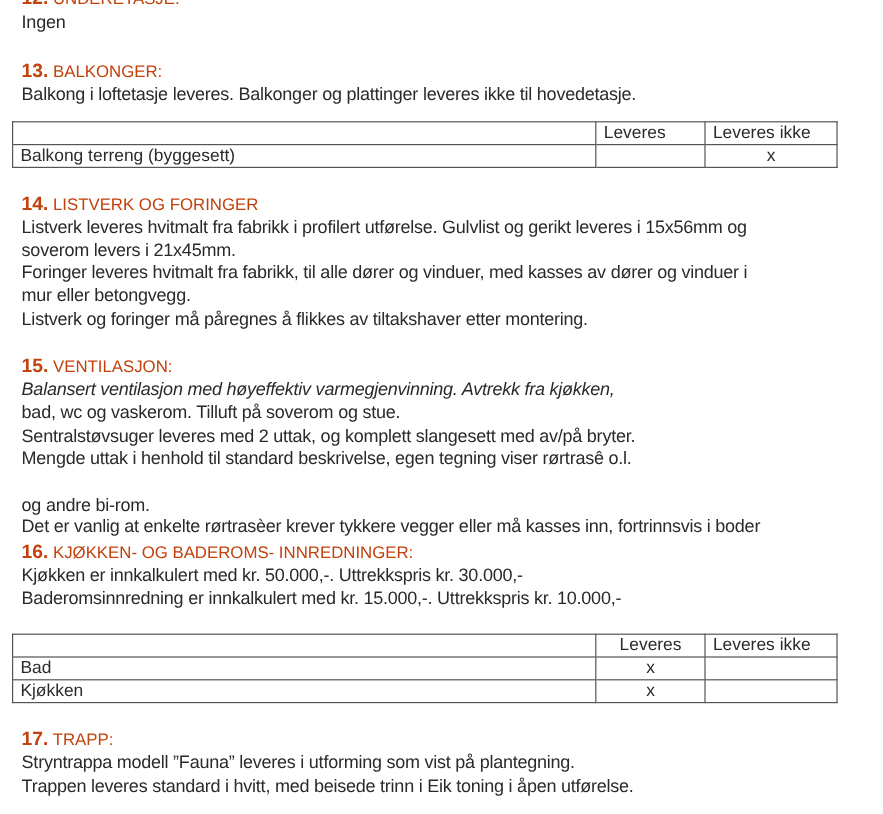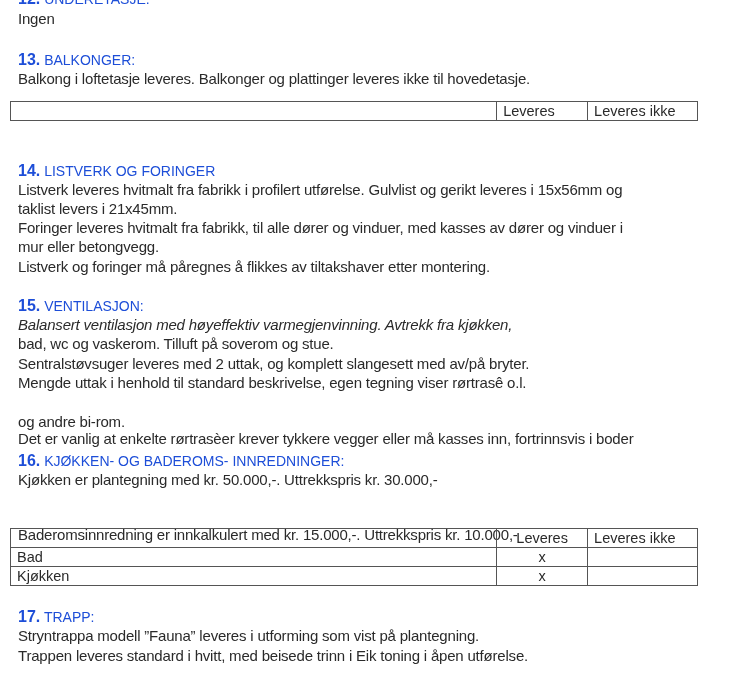--- a/index.html
+++ b/index.html
@@ -1,19 +1,19 @@
 <!DOCTYPE html>
 <html><head>
 <meta charset="utf-8">
 <style>
   html, body { margin:0; padding:0; background:#ffffff; }
   body { width:736px; height:678px; position:relative; overflow:hidden;
          font-family:"Liberation Sans", sans-serif; color:#2a2a2a; }
   .t { position:absolute; left:18px; font-size:15px; line-height:19px; white-space:nowrap; letter-spacing:-0.2px; }
-  .h { position:absolute; left:18px; font-size:14px; line-height:19px; white-space:nowrap; color:#1d4ed8; }
+  .h { position:absolute; left:18px; font-size:14px; line-height:19px; white-space:nowrap; color:#c2410c; }
   .h .num { font-size:16px; font-weight:bold; }
   table { position:absolute; left:10px; width:688px; border-collapse:collapse; font-size:14.5px; }
   td { border:1.5px solid #555; padding:0 6px; height:18px; line-height:18px; color:#2a2a2a;margin-top:13px; }
   td.c1 { width:474px; }
   td.c2 { width:78px; text-align:center; }
   td.c3 { width:97px; text-align:center; }
 </style>
 </head>
 <body>
 
@@ -29,50 +29,55 @@
 </div>
 <div class="t" style="top:69px;">Balkong i loftetasje leveres. Balkonger og plattinger leveres ikke til hovedetasje.</div>
 
 <table style="top:101px;">
   <tbody>
       <tr>
     <td class="c1"></td>
     <td class="c2" style="text-align:left">Leveres</td>
     <td class="c3" style="text-align:left">Leveres ikke</td>
   </tr>
+  <tr>
+    <td class="c1">Balkong terreng (byggesett)</td>
+    <td class="c2"></td>
+    <td class="c3">x</td>
+  </tr>
 </tbody>
   </table>
 
 <div class="h" style="top:161px;">
   <span class="num">14.</span>
   <span>LISTVERK OG FORINGER</span>
 </div>
 <div class="t" style="top:180px;">Listverk leveres hvitmalt fra fabrikk i profilert utførelse. Gulvlist og gerikt leveres i 15x56mm og</div>
-<div class="t" style="top:199px;">taklist levers i 21x45mm.</div>
+<div class="t" style="top:199px;">soverom levers i 21x45mm.</div>
 <div class="t" style="top:218px;">Foringer leveres hvitmalt fra fabrikk, til alle dører og vinduer, med kasses av dører og vinduer i</div>
 <div class="t" style="top:237px;">mur eller betongvegg.</div>
 <div class="t" style="top:257px;">Listverk og foringer må påregnes å flikkes av tiltakshaver etter montering.</div>
 
 <div class="h" style="top:296px;">
   <span class="num">15.</span>
   <span>VENTILASJON:</span>
 </div>
 <div class="t" style="top:315px;font-style:italic;">Balansert ventilasjon med høyeffektiv varmegjenvinning. Avtrekk fra kjøkken,</div>
 <div class="t" style="top:334px;">bad, wc og vaskerom. Tilluft på soverom og stue.</div>
 <div class="t" style="top:354px;">Sentralstøvsuger leveres med 2 uttak, og komplett slangesett med av/på bryter.</div>
 <div class="t" style="top:373px;">Mengde uttak i henhold til standard beskrivelse, egen tegning viser rørtrasê o.l.</div>
 <div class="t" style="top:393px;margin-top:36px;">Det er vanlig at enkelte rørtrasèer krever tykkere vegger eller må kasses inn, fortrinnsvis i boder</div>
 <div class="t" style="top:412px;">og andre bi-rom.</div>
 
 <div class="h" style="top:451px;">
   <span class="num">16.</span>
   <span>KJØKKEN-  OG BADEROMS- INNREDNINGER:</span>
 </div>
-<div class="t" style="top:470px;">Kjøkken er plantegning med kr. 50.000,-. Uttrekkspris kr. 30.000,-</div>
-<div class="t" style="top:489px;margin-top:36px;">Baderomsinnredning er innkalkulert med kr. 15.000,-. Uttrekkspris kr. 10.000,-</div>
+<div class="t" style="top:470px;">Kjøkken er innkalkulert med kr. 50.000,-. Uttrekkspris kr. 30.000,-</div>
+<div class="t" style="top:489px;">Baderomsinnredning er innkalkulert med kr. 15.000,-. Uttrekkspris kr. 10.000,-</div>
 
 <table style="top:528px;">
   <tbody>
       <tr>
     <td class="c1"></td>
     <td class="c2">Leveres</td>
     <td class="c3" style="text-align:left">Leveres ikke</td>
   </tr>
   <tr>
     <td class="c1">Bad</td>

